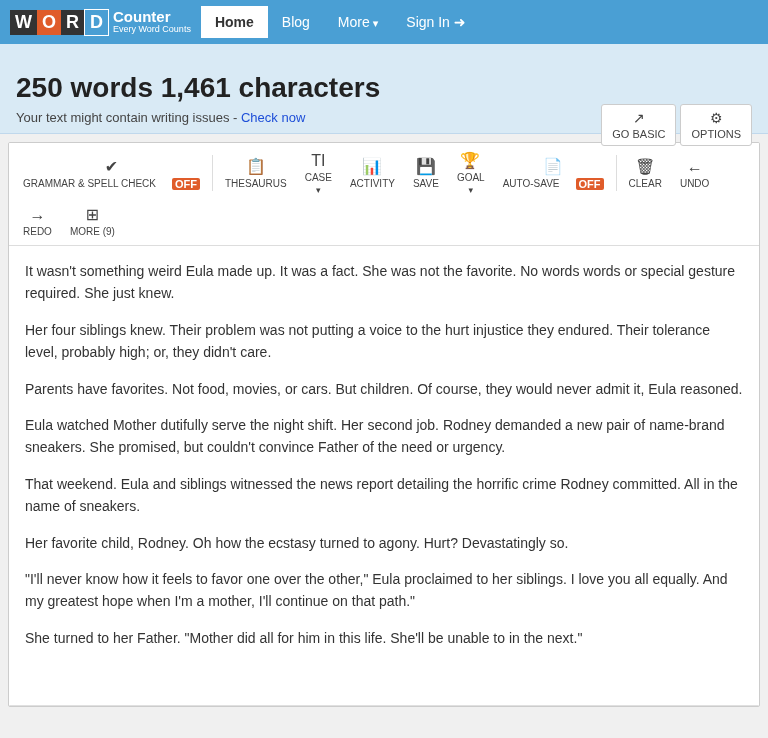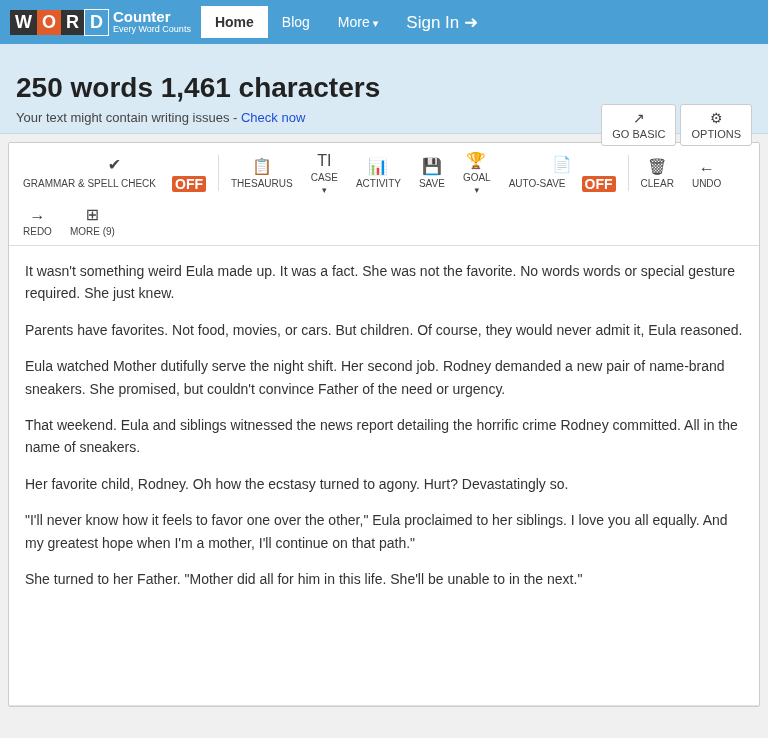--- a/index.html
+++ b/index.html
@@ -58,21 +58,21 @@
       font-weight: bold;
     }
     .nav-item.dropdown::after {
       content: ' ▾';
       font-size: 11px;
     }
     .nav-signin {
       color: #fff;
       padding: 12px 14px;
       cursor: pointer;
-      font-size: 17px;
+      font-size: 14px;
     }
 
     
     .stats-bar {
       background: #d9eaf5;
       padding: 28px 16px 8px 16px;
       border-bottom: 1px solid #c0d8ec;
     }
     .stats-title {
       font-size: 28px;
@@ -135,21 +135,21 @@
       background: none;
       font-size: 10px;
       color: #444;
       min-width: 40px;
       gap: 2px;
     }
     .tool-icon { font-size: 16px; }
     .badge-off {
       background: #e05c2a;
       color: #fff;
-      font-size: 14px;
+      font-size: 11px;
       padding: 0 3px;
       border-radius: 2px;
       font-weight: bold;
     }
     .tool-label-row {
       display: flex;
       align-items: center;
       gap: 16px;
       font-size: 10px;
       color: #444;
@@ -297,20 +297,21 @@
     </button>
 
     <button class="tool-btn">
       <span class="tool-icon">⊞</span>
       <span>MORE (9)</span>
     </button>
   </div>
 
   <div class="editor-wrapper">
     <p>It wasn't something weird Eula made up. It was a fact. She was not the favorite. No words words or special gesture required. She just knew.</p>
+    <p>Her four siblings knew. Their problem was not putting a voice to the hurt injustice they endured. Their tolerance level, probably high; or,  they didn't care.</p>
     <p>Parents have favorites. Not food, movies, or cars. But children. Of course, they would never admit it, Eula reasoned.</p>
     <p>Eula watched Mother dutifully serve the night shift. Her second job. Rodney demanded a new pair of name-brand sneakers. She promised, but couldn't convince Father of the need or urgency.</p>
     <p>That weekend. Eula and siblings witnessed the news report detailing the horrific crime Rodney committed. All in the name of sneakers.</p>
     <p>Her favorite child, Rodney. Oh how the ecstasy turned to agony. Hurt? Devastatingly so.</p>
     <p>"I'll never know how it feels to favor one over the other," Eula proclaimed to her siblings. I love you all equally. And my greatest hope when I'm a mother, I'll continue on that path."</p>
     <p>She turned to her Father. "Mother did all for him in this life. She'll be unable to in the next."</p>
 
   </div>
 
 </div>

